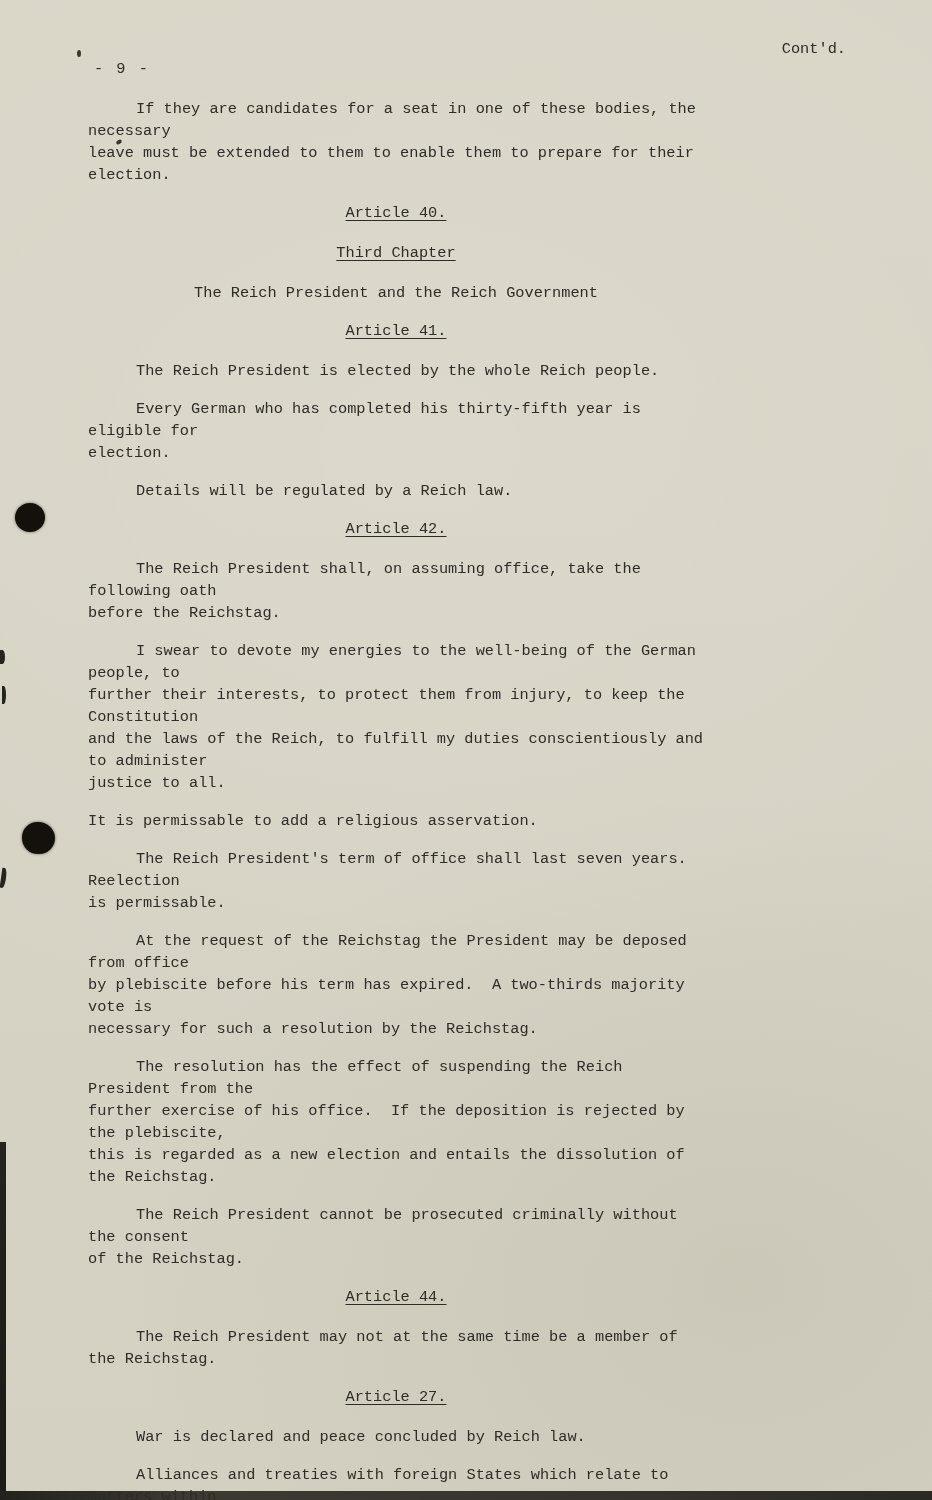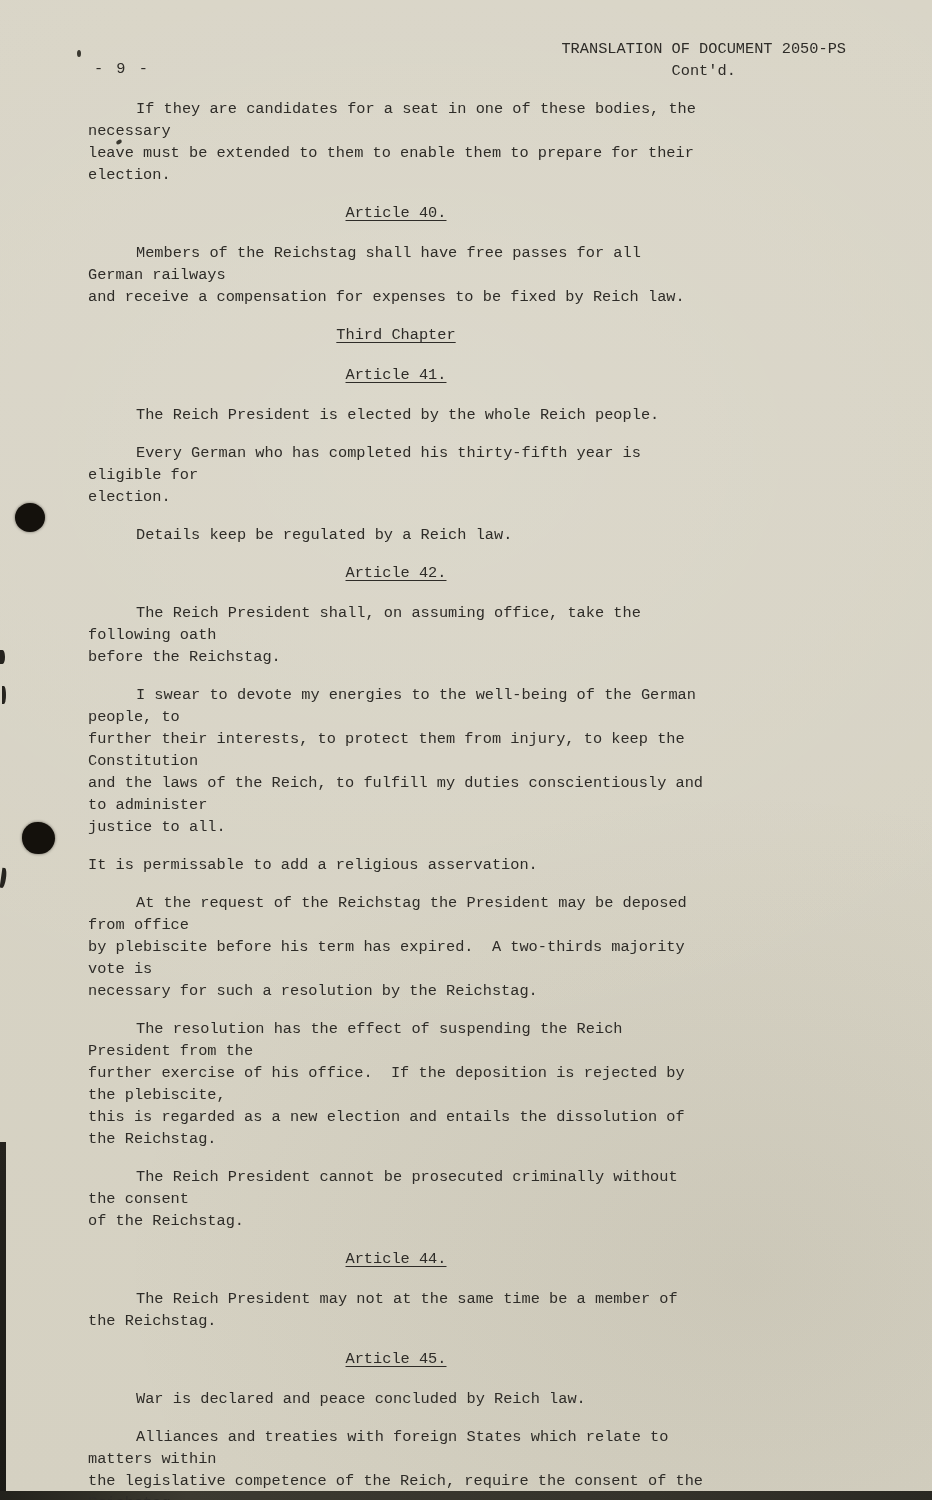--- a/index.html
+++ b/index.html
@@ -106,55 +106,55 @@
   <div class="punch-hole hole-2"></div>
   <div class="edge-left"></div>
   <div class="edge-bottom"></div>
   <div class="mark mark-a"></div>
   <div class="mark mark-b"></div>
   <div class="mark mark-c"></div>
   <div class="speck speck-a"></div>
   <div class="speck speck-b"></div>
 
   <div class="header-right">
-    <span class="hline">TRANSLATION OF DOCUMENT 2050-PS</span>
     <span class="hline">Cont'd.</span>
   </div>
 
   <div class="page-number">- 9 -</div>
 
   <div class="body">
       <div class="para indent">If they are candidates for a seat in one of these bodies, the necessary
 leave must be extended to them to enable them to prepare for their election.</div>
       <div class="heading"><span class="u">Article 40.</span></div>
-      <div class="para indent">Members of the Reichstag shall have free passes for all German railways
-and receive a compensation for expenses to be fixed by Reich law.</div>
       <div class="heading"><span class="u">Third Chapter</span></div>
+      <div class="centered">The Reich President and the Reich Government</div>
       <div class="heading"><span class="u">Article 41.</span></div>
       <div class="para indent">The Reich President is elected by the whole Reich people.</div>
       <div class="para indent">Every German who has completed his thirty-fifth year is eligible for
 election.</div>
-      <div class="para indent">Details keep be regulated by a Reich law.</div>
+      <div class="para indent">Details will be regulated by a Reich law.</div>
       <div class="heading"><span class="u">Article 42.</span></div>
       <div class="para indent">The Reich President shall, on assuming office, take the following oath
 before the Reichstag.</div>
       <div class="para indent">I swear to devote my energies to the well-being of the German people, to
 further their interests, to protect them from injury, to keep the Constitution
 and the laws of the Reich, to fulfill my duties conscientiously and to administer
 justice to all.</div>
       <div class="para flush">It is permissable to add a religious asservation.</div>
+      <div class="para indent">The Reich President's term of office shall last seven years.  Reelection
+is permissable.</div>
       <div class="para indent">At the request of the Reichstag the President may be deposed from office
 by plebiscite before his term has expired.  A two-thirds majority vote is
 necessary for such a resolution by the Reichstag.</div>
       <div class="para indent">The resolution has the effect of suspending the Reich President from the
 further exercise of his office.  If the deposition is rejected by the plebiscite,
 this is regarded as a new election and entails the dissolution of the Reichstag.</div>
       <div class="para indent">The Reich President cannot be prosecuted criminally without the consent
 of the Reichstag.</div>
       <div class="heading"><span class="u">Article 44.</span></div>
       <div class="para indent">The Reich President may not at the same time be a member of the Reichstag.</div>
-      <div class="heading"><span class="u">Article 45.</span></div>
+      <div class="heading"><span class="u">Article 27.</span></div>
       <div class="para indent">War is declared and peace concluded by Reich law.</div>
       <div class="para indent">Alliances and treaties with foreign States which relate to matters within
 the legislative competence of the Reich, require the consent of the Reichstag.</div>
     </div>
 
 </div>
 
 </body></html>

